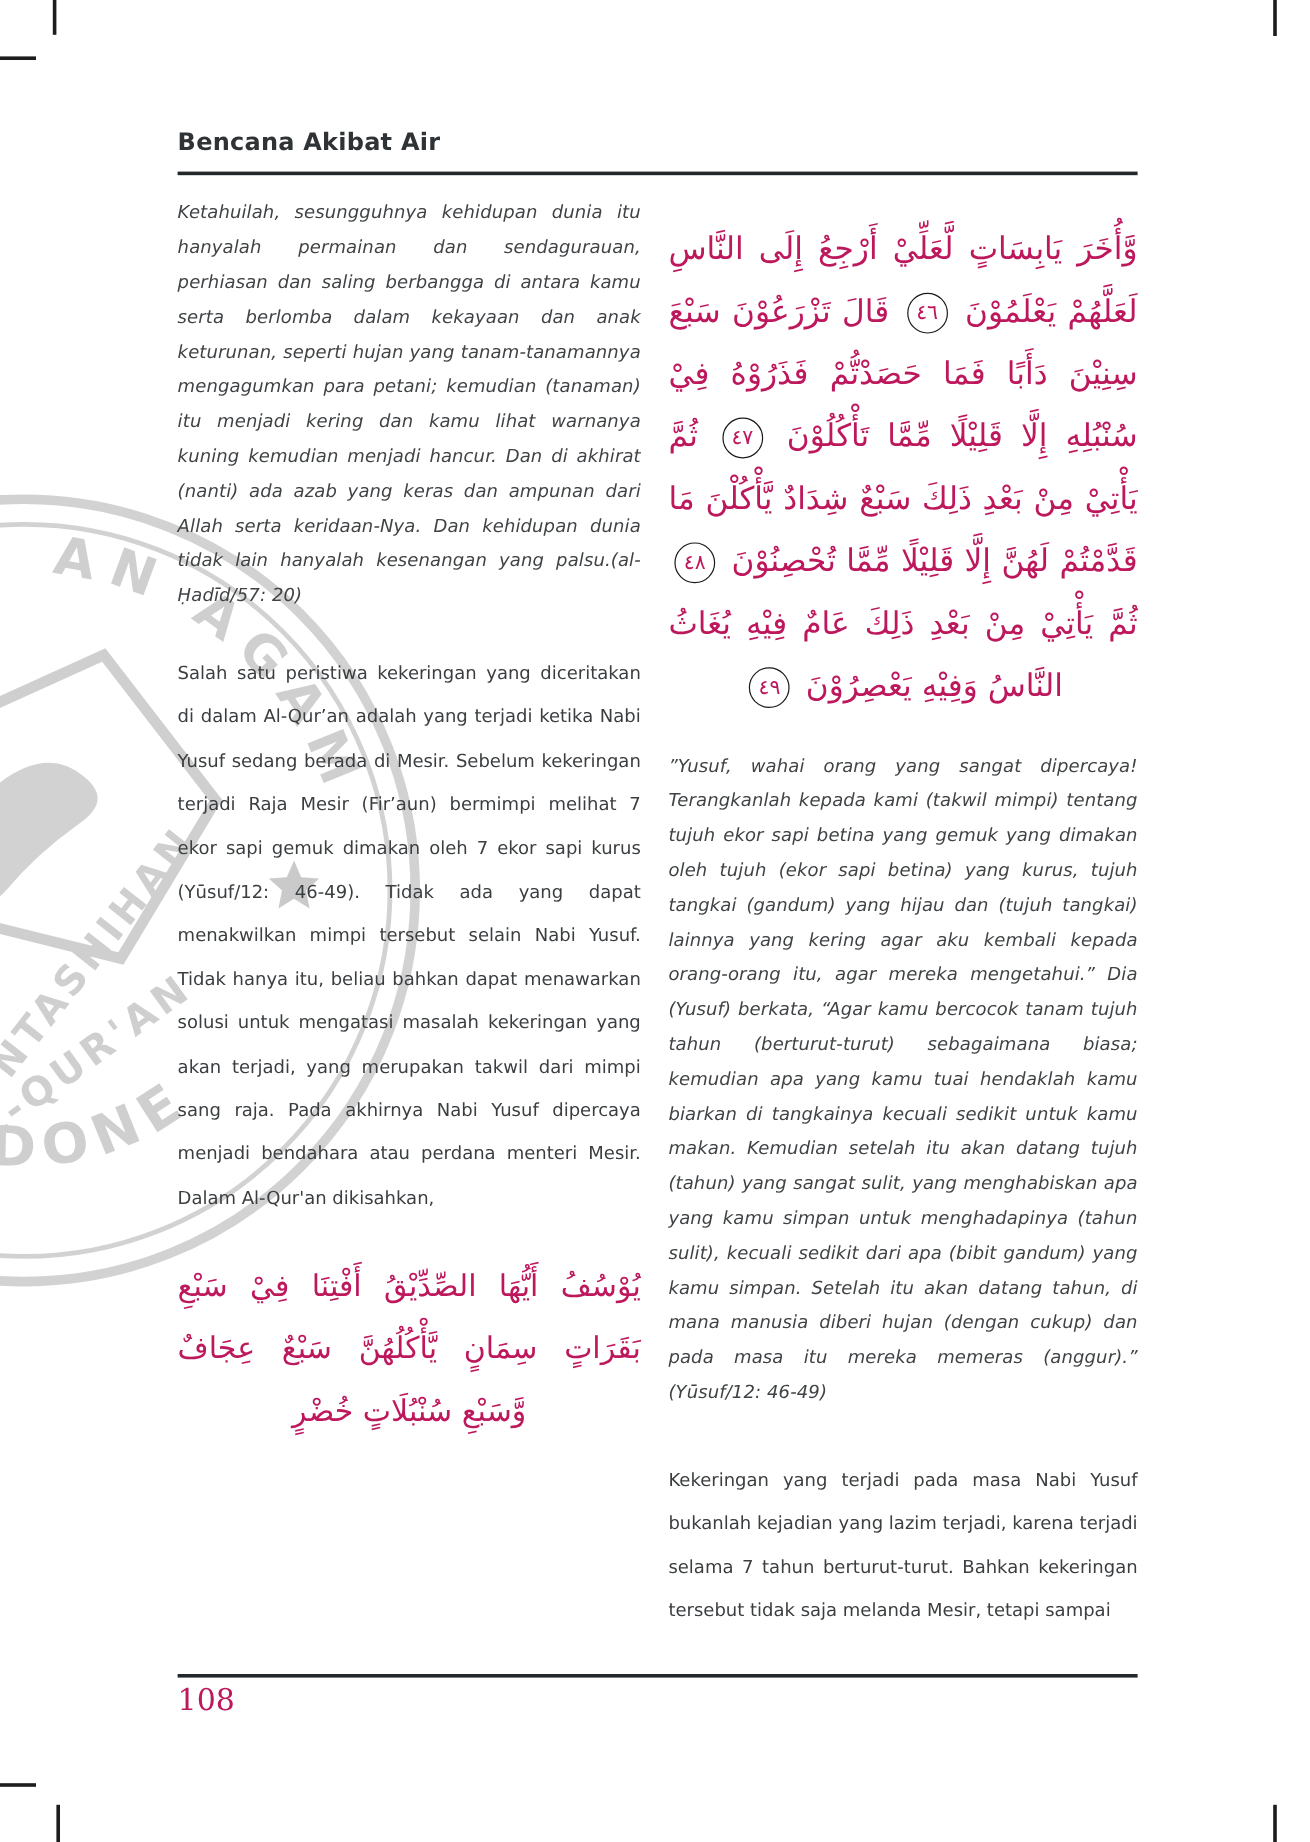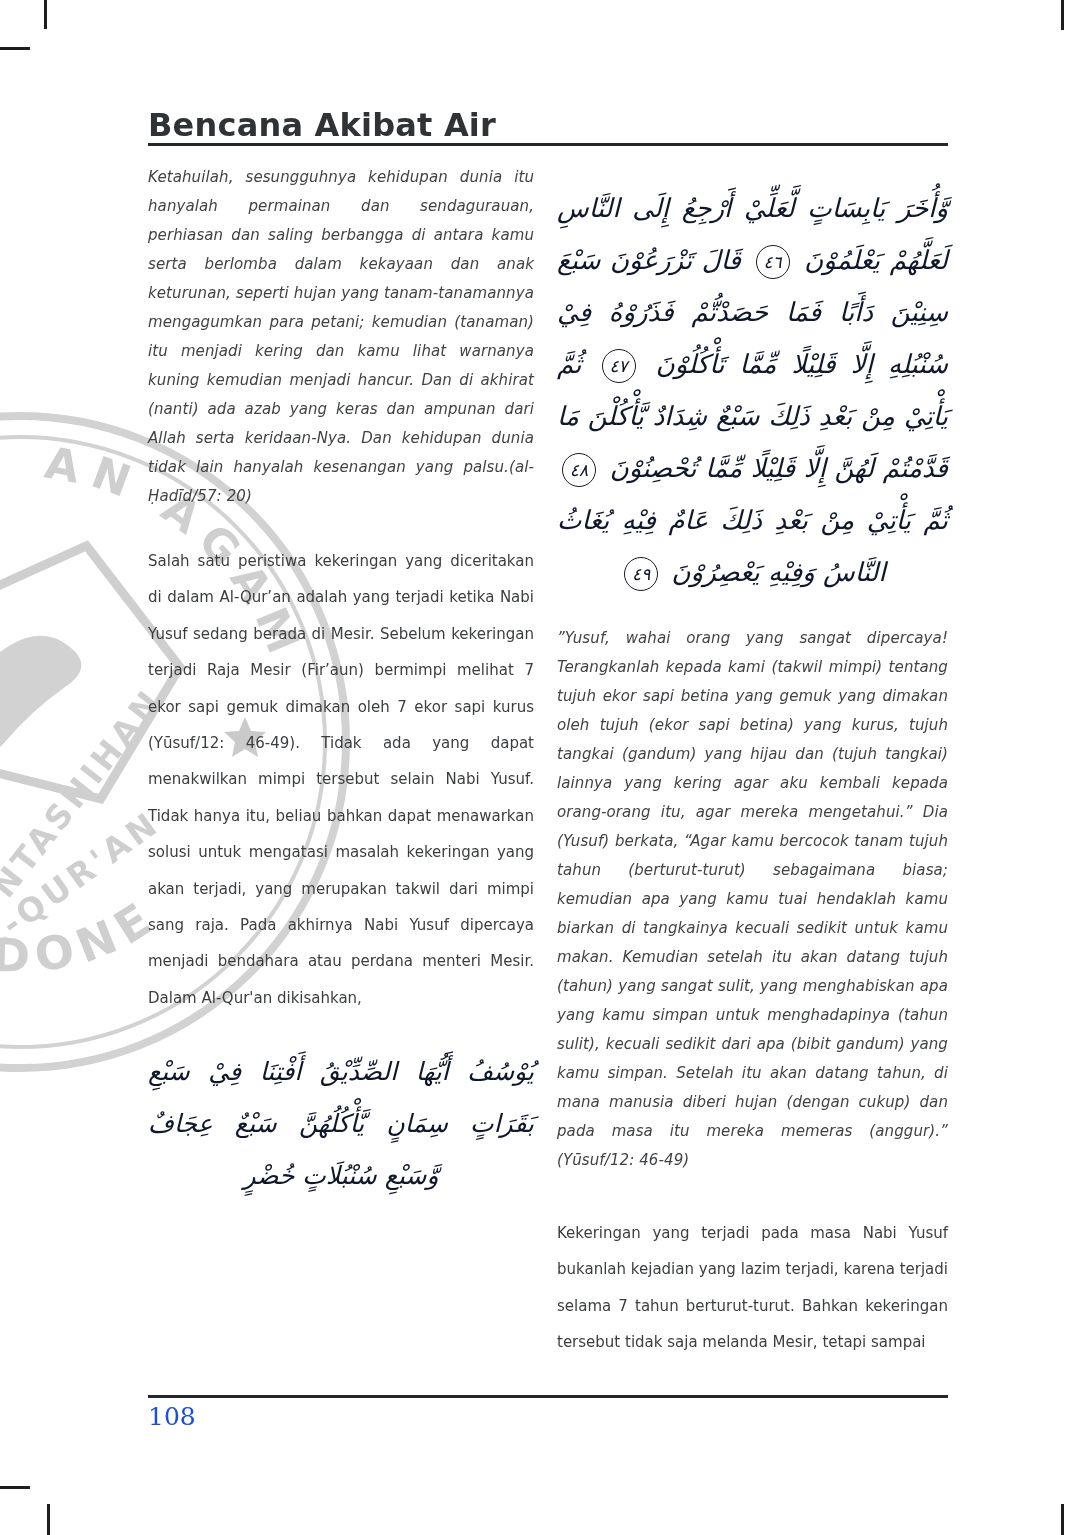--- a/index.html
+++ b/index.html
@@ -19,59 +19,58 @@
   .crop.bl-h{left:0;top:1486px;width:30px;height:3px;}
   .crop.bl-v{left:47px;top:1504px;width:3px;height:31px;}
   .crop.br-v{left:1061px;top:1504px;width:3px;height:31px;}
 
   
   .watermark{position:absolute;left:-330px;top:392px;width:700px;height:700px;opacity:.8;pointer-events:none;}
 
   
   .header-title{
     position:absolute;left:148px;top:106px;width:800px;
-    font-size:32px;font-weight:600;color:#2f3335;letter-spacing:.2px;
+    font-size:20px;font-weight:600;color:#2f3335;letter-spacing:.2px;
   }
   .header-rule{position:absolute;left:148px;top:143px;width:800px;height:3px;background:#25282a;}
 
   
   .col{position:absolute;text-align:justify;}
   .col-left{left:148px;top:163px;width:386px;}
   .col-right{left:557px;top:156px;width:391px;}
 
   .quote{
     font-style:italic;font-size:15px;line-height:29px;color:#404345;
     letter-spacing:.1px;
   }
   .bodytext{font-size:15px;line-height:36.4px;color:#3b3e40;}
   .left-quote{margin:0 0 32px 0;}
   .left-body{margin:0 0 30px 0;}
   .right-quote{margin:22px 0 0 0;}
   .right-body{margin:40px 0 0 0;}
 
   .arabic{
     direction:rtl;unicode-bidi:embed;
-    font-size:26px;line-height:52px;color:#0f172a;
+    font-size:26px;line-height:52px;color:#be185d;
     text-align:justify;text-align-last:center;
     font-weight:500;
-    font-style:italic;
   }
   .arabic-left{font-size:25px;margin-top:6px;}
   .ayah-marker{
     display:inline-block;width:34px;height:34px;line-height:32px;
     border:1.6px solid #1b1b1b;border-radius:50%;
     text-align:center;font-size:17px;vertical-align:middle;margin:0 5px;
     box-sizing:border-box;
   }
 
   
   .footer-rule{position:absolute;left:148px;top:1395px;width:800px;height:3px;background:#25282a;}
   .page-number{
     position:absolute;left:148px;top:1402px;
-    font-family:"DejaVu Serif",serif;font-size:25px;color:#1d4ed8;
+    font-family:"DejaVu Serif",serif;font-size:25px;color:#be185d;
   }
 </style>
 </head>
 <body>
 
 <div class="page">
 
   <span class="crop tl-v"></span>
   <span class="crop tl-h"></span>
   <span class="crop tr-v"></span>

